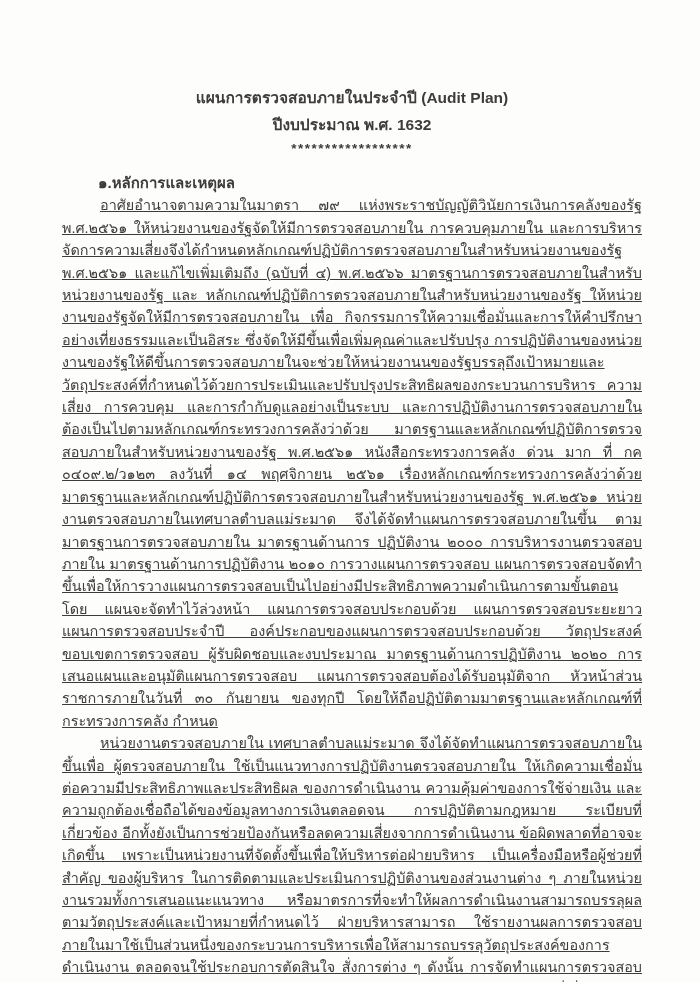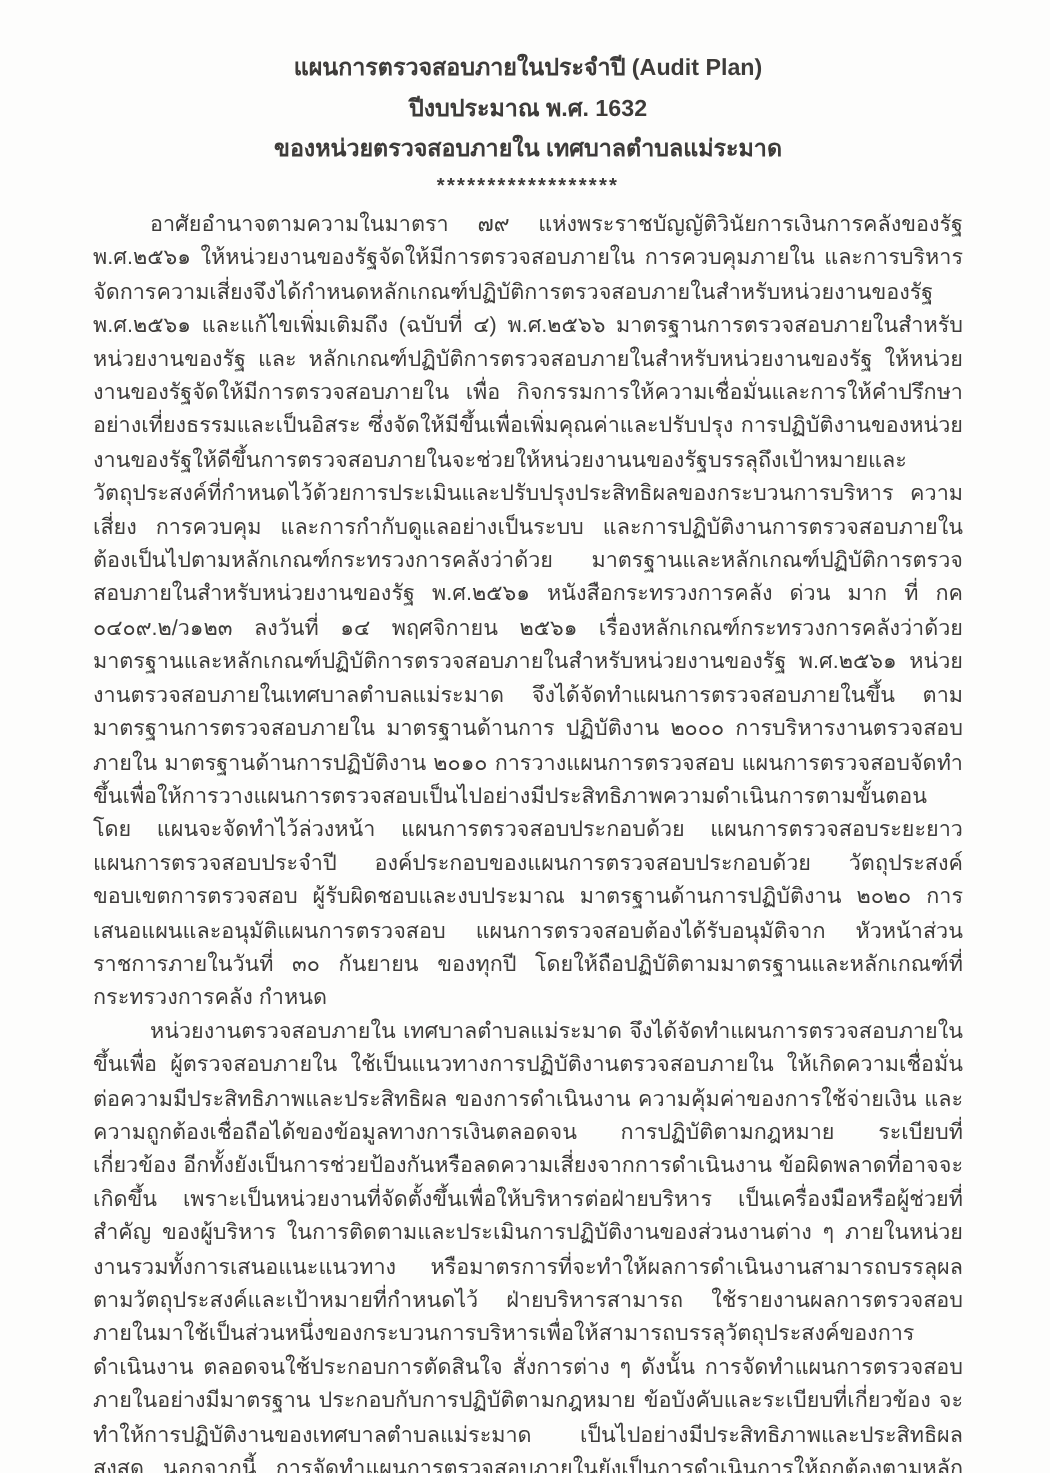--- a/index.html
+++ b/index.html
@@ -7,21 +7,21 @@
     padding: 0;
     background: #ffffff;
   }
   .page {
     position: relative;
     width: 700px;
     height: 982px;
     margin: 0 auto;
     background: #fdfdfc;
     box-sizing: border-box;
-    padding: 32px 58px 0 62px;
+    padding: 84px 58px 0 62px;
     font-family: "Liberation Sans", "DejaVu Sans", sans-serif;
     color: #3e3c3a;
     overflow: hidden;
   }
   .title-block {
     text-align: center;
     font-weight: bold;
     font-size: 15.5px;
     line-height: 27px;
     margin-bottom: 4px;
@@ -41,32 +41,33 @@
     padding-left: 36px;
     margin-top: 12px;
   }
   .body-para {
     margin: 0;
     font-size: 14.4px;
     line-height: 22.4px;
     text-align: justify;
     text-indent: 38px;
     word-break: normal;
+    text-decoration: underline;
   }
 </style>
 </head>
 <body>
 
 <div class="page">
 
   <div class="title-block">
     <div class="title-line">แผนการตรวจสอบภายในประจำปี (Audit Plan)</div>
     <div class="title-line">ปีงบประมาณ พ.ศ. 1632</div>
-    <div class="title-line">ของหน่วยตรวจสอบภายใน เทศบาลตำบลแม่ระมาด</div>
     <div class="separator">******************</div>
   </div>
 
+  <div class="section-heading">๑.หลักการและเหตุผล</div>
 
   <p class="body-para">อาศัยอำนาจตามความในมาตรา ๗๙ แห่งพระราชบัญญัติวินัยการเงินการคลังของรัฐ พ.ศ.๒๕๖๑ ให้หน่วยงานของรัฐจัดให้มีการตรวจสอบภายใน การควบคุมภายใน และการบริหารจัดการความเสี่ยงจึงได้กำหนดหลักเกณฑ์ปฏิบัติการตรวจสอบภายในสำหรับหน่วยงานของรัฐ พ.ศ.๒๕๖๑ และแก้ไขเพิ่มเติมถึง (ฉบับที่ ๔) พ.ศ.๒๕๖๖ มาตรฐานการตรวจสอบภายในสำหรับหน่วยงานของรัฐ และ หลักเกณฑ์ปฏิบัติการตรวจสอบภายในสำหรับหน่วยงานของรัฐ ให้หน่วยงานของรัฐจัดให้มีการตรวจสอบภายใน เพื่อ กิจกรรมการให้ความเชื่อมั่นและการให้คำปรึกษา อย่างเที่ยงธรรมและเป็นอิสระ ซึ่งจัดให้มีขึ้นเพื่อเพิ่มคุณค่าและปรับปรุง การปฏิบัติงานของหน่วยงานของรัฐให้ดีขึ้นการตรวจสอบภายในจะช่วยให้หน่วยงานนของรัฐบรรลุถึงเป้าหมายและ วัตถุประสงค์ที่กำหนดไว้ด้วยการประเมินและปรับปรุงประสิทธิผลของกระบวนการบริหาร ความเสี่ยง การควบคุม และการกำกับดูแลอย่างเป็นระบบ และการปฏิบัติงานการตรวจสอบภายใน ต้องเป็นไปตามหลักเกณฑ์กระทรวงการคลังว่าด้วย มาตรฐานและหลักเกณฑ์ปฏิบัติการตรวจสอบภายในสำหรับหน่วยงานของรัฐ พ.ศ.๒๕๖๑ หนังสือกระทรวงการคลัง ด่วน มาก ที่ กค ๐๔๐๙.๒/ว๑๒๓ ลงวันที่ ๑๔ พฤศจิกายน ๒๕๖๑ เรื่องหลักเกณฑ์กระทรวงการคลังว่าด้วยมาตรฐานและหลักเกณฑ์ปฏิบัติการตรวจสอบภายในสำหรับหน่วยงานของรัฐ พ.ศ.๒๕๖๑ หน่วยงานตรวจสอบภายในเทศบาลตำบลแม่ระมาด จึงได้จัดทำแผนการตรวจสอบภายในขึ้น ตามมาตรฐานการตรวจสอบภายใน มาตรฐานด้านการ ปฏิบัติงาน ๒๐๐๐ การบริหารงานตรวจสอบภายใน มาตรฐานด้านการปฏิบัติงาน ๒๐๑๐ การวางแผนการตรวจสอบ แผนการตรวจสอบจัดทำขึ้นเพื่อให้การวางแผนการตรวจสอบเป็นไปอย่างมีประสิทธิภาพความดำเนินการตามขั้นตอน โดย แผนจะจัดทำไว้ล่วงหน้า แผนการตรวจสอบประกอบด้วย แผนการตรวจสอบระยะยาว แผนการตรวจสอบประจำปี องค์ประกอบของแผนการตรวจสอบประกอบด้วย วัตถุประสงค์ ขอบเขตการตรวจสอบ ผู้รับผิดชอบและงบประมาณ มาตรฐานด้านการปฏิบัติงาน ๒๐๒๐ การเสนอแผนและอนุมัติแผนการตรวจสอบ แผนการตรวจสอบต้องได้รับอนุมัติจาก หัวหน้าส่วนราชการภายในวันที่ ๓๐ กันยายน ของทุกปี โดยให้ถือปฏิบัติตามมาตรฐานและหลักเกณฑ์ที่กระทรวงการคลัง กำหนด</p>
 
   <p class="body-para">หน่วยงานตรวจสอบภายใน เทศบาลตำบลแม่ระมาด จึงได้จัดทำแผนการตรวจสอบภายในขึ้นเพื่อ ผู้ตรวจสอบภายใน ใช้เป็นแนวทางการปฏิบัติงานตรวจสอบภายใน ให้เกิดความเชื่อมั่นต่อความมีประสิทธิภาพและประสิทธิผล ของการดำเนินงาน ความคุ้มค่าของการใช้จ่ายเงิน และความถูกต้องเชื่อถือได้ของข้อมูลทางการเงินตลอดจน การปฏิบัติตามกฎหมาย ระเบียบที่เกี่ยวข้อง อีกทั้งยังเป็นการช่วยป้องกันหรือลดความเสี่ยงจากการดำเนินงาน ข้อผิดพลาดที่อาจจะเกิดขึ้น เพราะเป็นหน่วยงานที่จัดตั้งขึ้นเพื่อให้บริหารต่อฝ่ายบริหาร เป็นเครื่องมือหรือผู้ช่วยที่สำคัญ ของผู้บริหาร ในการติดตามและประเมินการปฏิบัติงานของส่วนงานต่าง ๆ ภายในหน่วยงานรวมทั้งการเสนอแนะแนวทาง หรือมาตรการที่จะทำให้ผลการดำเนินงานสามารถบรรลุผลตามวัตถุประสงค์และเป้าหมายที่กำหนดไว้ ฝ่ายบริหารสามารถ ใช้รายงานผลการตรวจสอบภายในมาใช้เป็นส่วนหนึ่งของกระบวนการบริหารเพื่อให้สามารถบรรลุวัตถุประสงค์ของการ ดำเนินงาน ตลอดจนใช้ประกอบการตัดสินใจ สั่งการต่าง ๆ ดังนั้น การจัดทำแผนการตรวจสอบภายในอย่างมีมาตรฐาน ประกอบกับการปฏิบัติตามกฎหมาย ข้อบังคับและระเบียบที่เกี่ยวข้อง จะทำให้การปฏิบัติงานของเทศบาลตำบลแม่ระมาด เป็นไปอย่างมีประสิทธิภาพและประสิทธิผลสูงสุด นอกจากนี้ การจัดทำแผนการตรวจสอบภายในยังเป็นการดำเนินการให้ถูกต้องตามหลักเกณฑ์กระทรวงการคลัง ว่าด้วยมาตรฐานและหลักเกณฑ์ปฏิบัติการตรวจสอบภายใน สำหรับหน่วยงานของรัฐ พ.ศ.๒๕๖๑ และแก้ไขเพิ่มเติมถึง (ฉบับที่ ๔) พ.ศ.๒๕๖๖</p>
 
 </div>
 
 </body></html>

